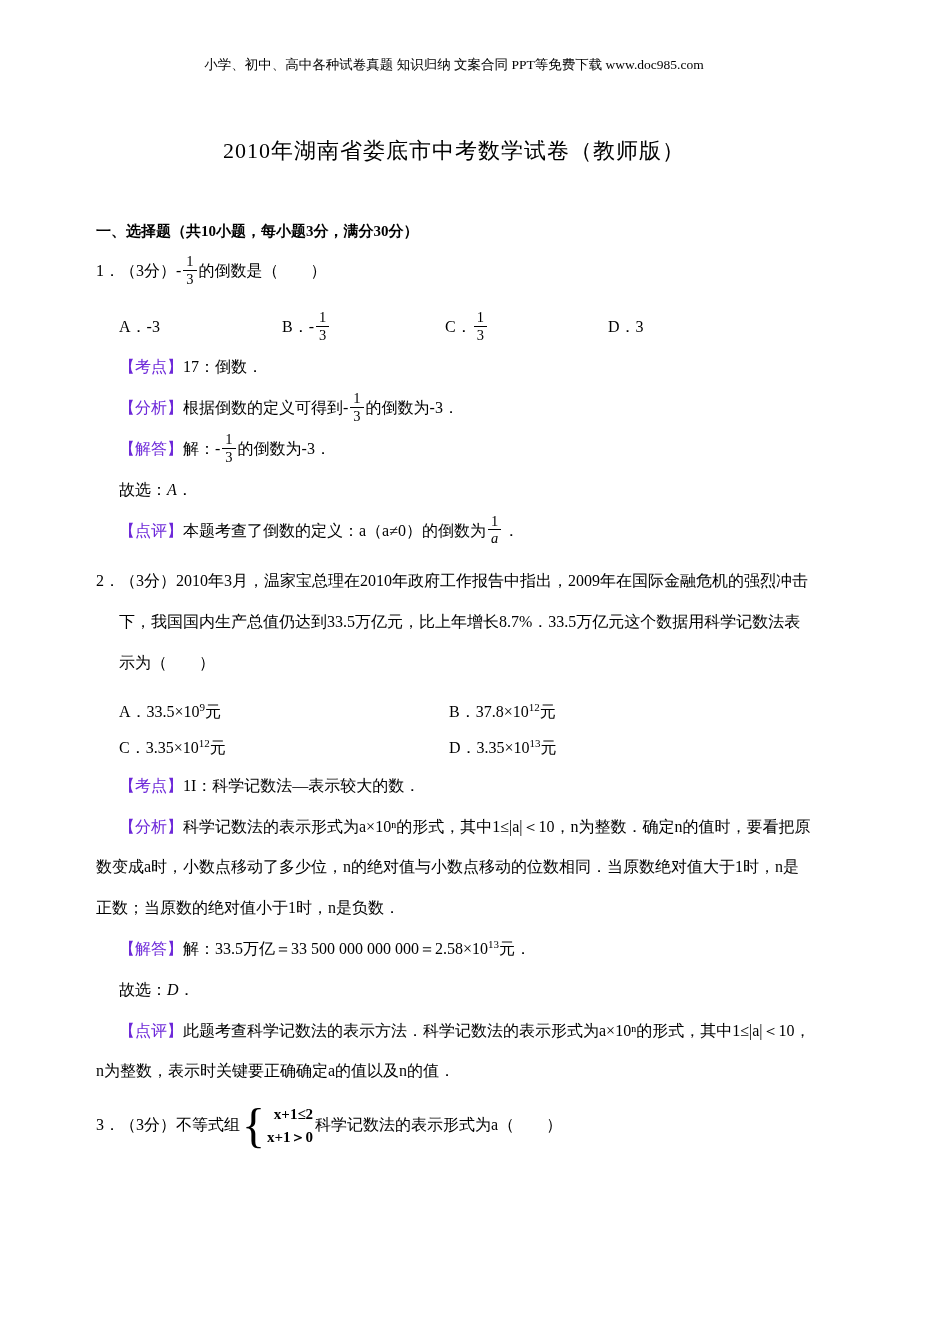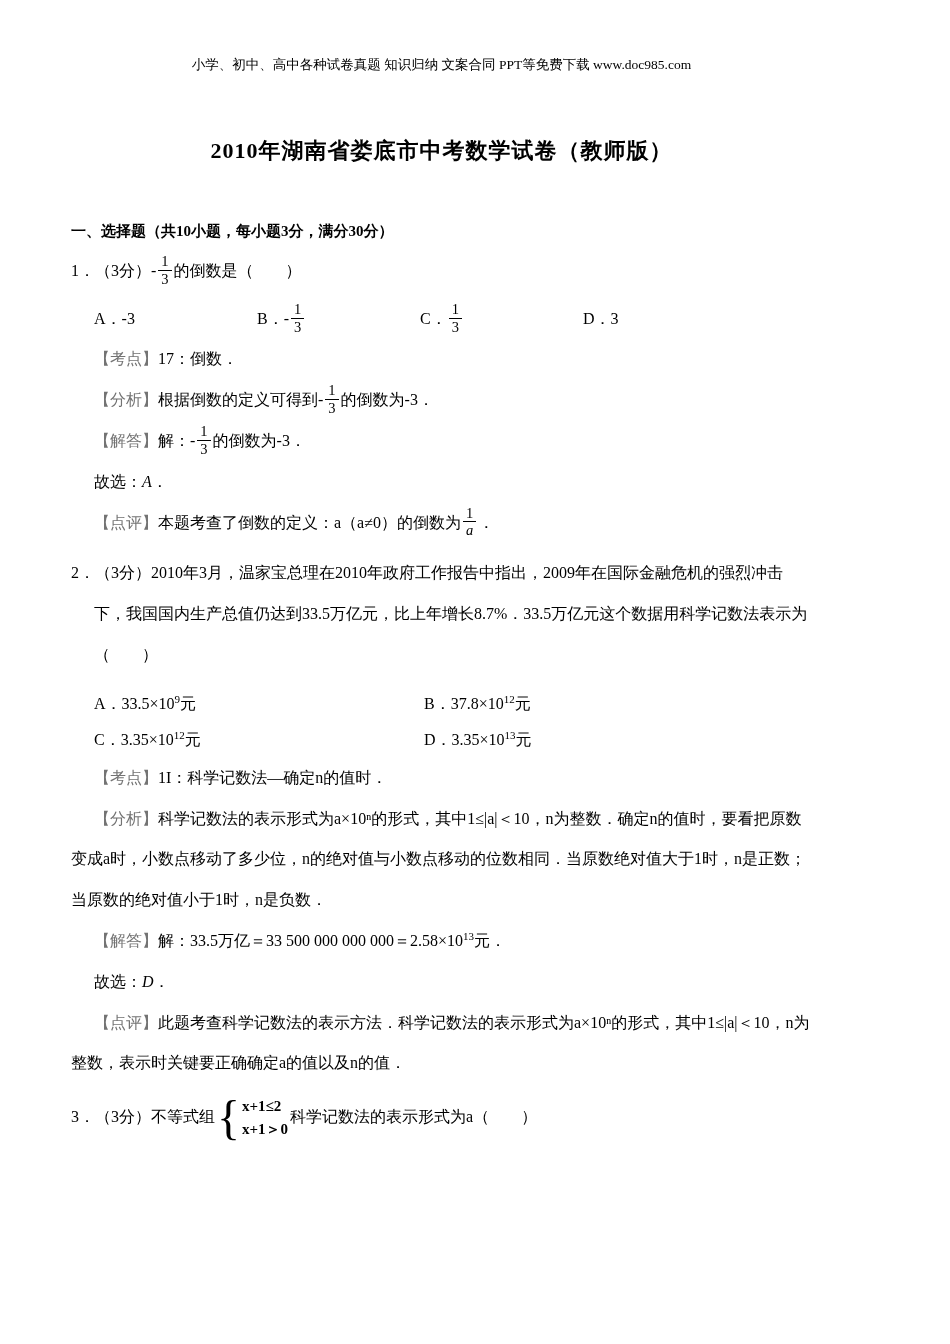--- a/index.html
+++ b/index.html
@@ -1,42 +1,42 @@
 <!DOCTYPE html>
 <html><head>
 <meta charset="utf-8">
 <style>
   html,body{margin:0;padding:0}
   body{
     width:950px;height:1344px;background:#ffffff;overflow:hidden;
     font-family:"Liberation Serif","DejaVu Serif",serif;color:#000;
   }
-  .page{box-sizing:border-box;width:950px;height:1008px;padding:56px 138px 30px 71px}
+  .page{box-sizing:border-box;width:950px;height:1008px;padding:56px 138px 30px 96px}
   .site-header{text-align:center;font-size:13.5px;white-space:nowrap}
-  .doc-title{margin:62px 0 0;text-align:center;font-size:22px;font-weight:bold;letter-spacing:1px}
+  .doc-title{margin:62px 0 0;text-align:center;font-size:22px;font-weight:normal;letter-spacing:1px}
   .section-heading{margin:56px 0 0;font-size:15px;font-weight:bold}
   .question{margin-top:6px}
   .para{margin:0;font-size:16px;line-height:2.55}
   .stem{margin-top:10px}
   .hang{padding-left:23px;text-indent:-23px}
   .labeled{text-indent:23px}
   .indent{margin-left:23px}
-  .blue{color:#737373}
+  .blue{color:#6d28d9}
   .it{font-style:italic}
   .frac{display:inline-block;vertical-align:middle;text-align:center;font-size:14.5px;line-height:1.15;margin:0 2px;transform:translateY(-2px);text-indent:0}
   .frac .num{display:block;border-bottom:1px solid #000;padding:0 3px}
   .frac .den{display:block;padding:0 3px}
   sup{font-size:11px;line-height:0}
-  .options-row{display:flex;align-items:center;font-size:16px;line-height:2.6;margin-top:6px}
+  .options-row{display:flex;align-items:center;font-size:16px;line-height:2.6;margin-top:14px}
   .options-row .opt{width:163px}
   .options-row .opt:last-child{width:auto}
   .options-grid{display:grid;grid-template-columns:330px auto;font-size:16px;line-height:2.25;margin-top:10px}
   .system{display:inline-flex;align-items:center;vertical-align:middle;margin:0 2px;text-indent:0}
   .system .brace{font-size:48px;line-height:1;font-weight:normal}
-  .system .sys-lines{display:inline-block;margin-left:2px;text-align:left}
+  .system .sys-lines{display:inline-block;margin-left:2px;text-align:right}
   .system .sys-line{display:block;font-size:15px;font-weight:bold;line-height:1.55}
 </style>
 </head>
 <body>
 
 <div class="page">
 
   <header class="site-header">
     <span>小学、初中、高中各种试卷真题 知识归纳 文案合同 PPT等免费下载  www.doc985.com</span>
   </header>
@@ -69,21 +69,21 @@
   <section class="question">
     <p class="para stem hang">2．（3分）2010年3月，温家宝总理在2010年政府工作报告中指出，2009年在国际金融危机的强烈冲击下，我国国内生产总值仍达到33.5万亿元，比上年增长8.7%．33.5万亿元这个数据用科学记数法表示为（　　）</p>
 
     <div class="options-grid indent">
       <span class="opt"><span>A．33.5×10</span><sup>9</sup><span>元</span></span>
       <span class="opt"><span>B．37.8×10</span><sup>12</sup><span>元</span></span>
       <span class="opt"><span>C．3.35×10</span><sup>12</sup><span>元</span></span>
       <span class="opt"><span>D．3.35×10</span><sup>13</sup><span>元</span></span>
     </div>
 
-    <p class="para labeled"><span class="blue">【考点】</span><span>1I：科学记数法—确定n的值时．</span></p>
+    <p class="para labeled"><span class="blue">【考点】</span><span>1I：科学记数法—表示较大的数．</span></p>
 
     <p class="para labeled"><span class="blue">【分析】</span><span>科学记数法的表示形式为a×10ⁿ的形式，其中1≤|a|＜10，n为整数．确定n的值时，要看把原数变成a时，小数点移动了多少位，n的绝对值与小数点移动的位数相同．当原数绝对值大于1时，n是正数；当原数的绝对值小于1时，n是负数．</span></p>
 
     <p class="para labeled"><span class="blue">【解答】</span><span>解：33.5万亿＝33 500 000 000 000＝2.58×10</span><sup>13</sup><span>元．</span></p>
 
     <p class="para labeled"><span>故选：</span><span class="it">D</span><span>．</span></p>
 
     <p class="para labeled"><span class="blue">【点评】</span><span>此题考查科学记数法的表示方法．科学记数法的表示形式为a×10ⁿ的形式，其中1≤|a|＜10，n为整数，表示时关键要正确确定a的值以及n的值．</span></p>
   </section>
 

